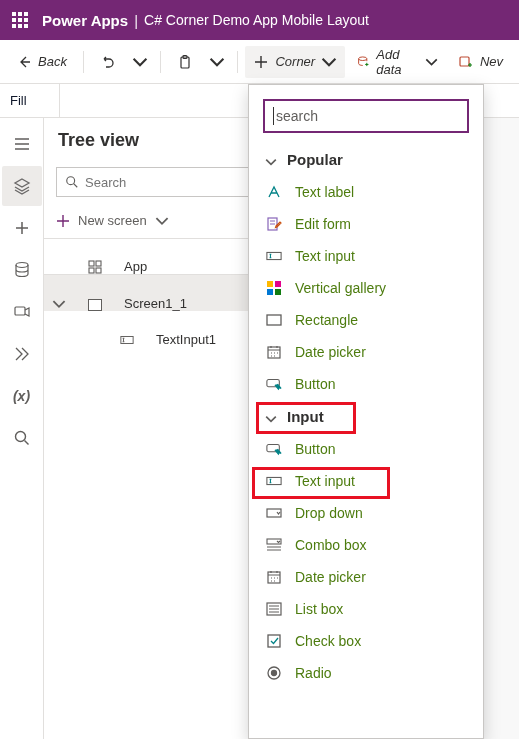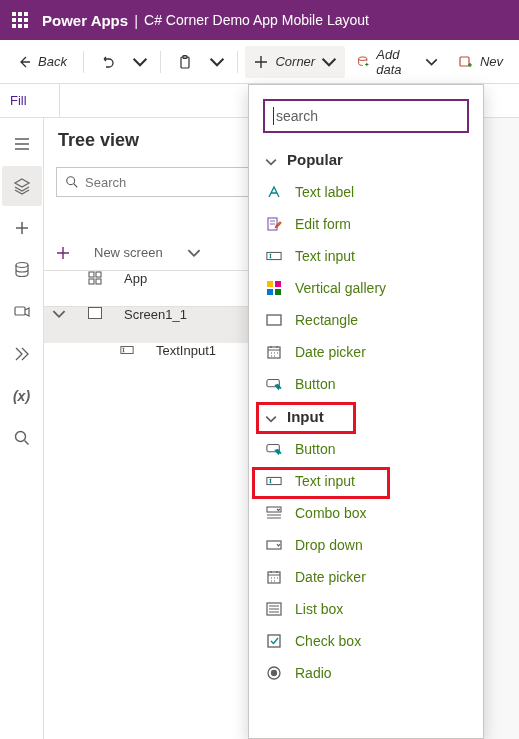--- a/index.html
+++ b/index.html
@@ -16,43 +16,43 @@
   
   .cmdbar { display:flex; align-items:center; height:44px; border-bottom:1px solid #e1dfdd; padding:0 8px; gap:4px; position:relative; }
   .cmd { display:flex; align-items:center; gap:6px; padding:4px 8px; height:32px; color:#323130; cursor:pointer; border-radius:2px;font-style:italic; }
   .cmd.active { background:#f3f2f1; }
   .cmd svg { width:16px; height:16px; }
   .chev-down { width:10px; height:10px; }
   .vsep { width:1px; height:22px; background:#e1dfdd; margin:0 4px; }
 
   
   .formulabar { display:flex; align-items:center; height:34px; border-bottom:1px solid #e1dfdd; }
-  .fb-prop { width:60px; padding:0 10px; color:#4c1d95; font-size:13px; display:flex; align-items:center; height:100%; border-right:1px solid #e1dfdd;}
+  .fb-prop { width:60px; padding:0 10px; color:#0f172a; font-size:13px; display:flex; align-items:center; height:100%; border-right:1px solid #e1dfdd;}
 
   
   .main { display:flex; height:calc(100% - 40px - 44px - 34px); }
 
   
   .rail { width:44px; border-right:1px solid #e1dfdd; display:flex; flex-direction:column; align-items:center; padding-top:6px; gap:2px; }
   .rail-item { width:40px; height:40px; display:flex; align-items:center; justify-content:center; color:#605e5c; cursor:pointer; border-radius:2px;}
   .rail-item.selected { background:#edebe9; color:#323130; }
   .rail-item svg { width:18px; height:18px; }
 
   
   .treepane { flex:0 0 206px; border-right:1px solid #e1dfdd; display:flex; flex-direction:column; }
   .tv-title { font-size:18px; font-weight:600; padding:12px 14px 6px; }
   .tv-tabs { display:flex; gap:16px; padding:0 14px; border-bottom:1px solid #e1dfdd; }
   .tv-tab { padding:6px 0 8px; font-size:13px; color:#605e5c; cursor:pointer; border-bottom:2px solid transparent; }
   .tv-tab.active { color:#742774; border-bottom-color:#742774; font-weight:600;}
   .tv-search { margin:10px 12px; display:flex; align-items:center; border:1px solid #c8c6c4; height:30px; padding:0 8px; gap:6px; }
   .tv-search input { border:none; outline:none; flex:1; font-size:13px; }
-  .tv-newscreen { display:flex; align-items:center; gap:24px; padding:6px 12px 10px; color:#605e5c; cursor:pointer; font-size:13px;margin-top:32px; }
+  .tv-newscreen { display:flex; align-items:center; gap:8px; padding:6px 12px 10px; color:#605e5c; cursor:pointer; font-size:13px; }
   .tv-newscreen svg { width:14px; height:14px; color:#742774; }
   .tv-list { border-top:1px solid #e1dfdd; }
-  .tv-row { display:flex; align-items:flex-start; height:36px; padding:0 8px; gap:22px; font-size:13px; color:#323130; cursor:pointer;}
+  .tv-row { display:flex; align-items:flex-end; height:36px; padding:0 8px; gap:22px; font-size:13px; color:#323130; cursor:pointer;}
   .tv-row.selected { background:#edebe9; }
   .tv-row .indent1 { width:14px; }
   .tv-row .indent2 { width:46px; }
   .tv-row svg { width:14px; height:14px; color:#605e5c; }
   .tv-row .screen-ic { width:14px; height:12px; border:1px solid #605e5c; background:#fff;}
   .tv-row.sep { border-bottom:1px solid #e1dfdd;}
 
   
   .canvas { flex:1; background:#f8f8f8; }
 
@@ -362,38 +362,38 @@
       <span class="ic">
           <svg viewBox="0 0 18 12" fill="none" stroke="#605e5c" stroke-width="1.2">
             <rect x="1" y="2" width="16" height="8"></rect>
             <path d="M5 4v4M4 4h2M4 8h2" stroke="#038387"></path>
           </svg>
         </span>
       <span>Text input</span>
     </div>
     <div class="ip-item">
       <span class="ic">
+          <svg viewBox="0 0 16 12" fill="none" stroke="#605e5c" stroke-width="1.2">
+            <rect x="1" y="2" width="14" height="8"></rect>
+            <path d="M11 5l1.5 2L14 5"></path>
+          </svg>
+        </span>
+      <span>Drop down</span>
+    </div>
+    <div class="ip-item">
+      <span class="ic">
           <svg viewBox="0 0 16 14" fill="none" stroke="#605e5c" stroke-width="1.1">
             <rect x="1" y="1" width="14" height="5"></rect>
             <path d="M11 3l1.5 1.5L14 3M1 9h14M1 12h14"></path>
           </svg>
         </span>
       <span>Combo box</span>
     </div>
     <div class="ip-item">
       <span class="ic">
-          <svg viewBox="0 0 16 12" fill="none" stroke="#605e5c" stroke-width="1.2">
-            <rect x="1" y="2" width="14" height="8"></rect>
-            <path d="M11 5l1.5 2L14 5"></path>
-          </svg>
-        </span>
-      <span>Drop down</span>
-    </div>
-    <div class="ip-item">
-      <span class="ic">
           <svg viewBox="0 0 16 16" fill="none" stroke="#605e5c" stroke-width="1.2">
             <rect x="2" y="3" width="12" height="11"></rect>
             <path d="M2 6h12M5 2v2M11 2v2M5 9h1M8 9h1M11 9h1M5 12h1M8 12h1"></path>
           </svg>
         </span>
       <span>Date picker</span>
     </div>
     <div class="ip-item">
       <span class="ic">
           <svg viewBox="0 0 16 14" fill="none" stroke="#605e5c" stroke-width="1.2">

